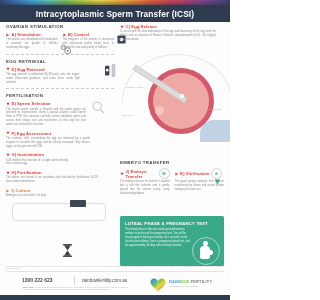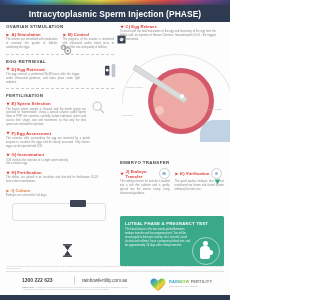--- a/index.html
+++ b/index.html
@@ -164,21 +164,21 @@
 </style>
 </head>
 <body>
 
 <div class="page">
 
   <div class="rainbow"></div>
   <div class="rainbow-fade"></div>
 
   <div class="header">
-    <div class="header-title">Intracytoplasmic Sperm Injection (PHASE)</div>
+    <div class="header-title">Intracytoplasmic Sperm Transfer (ICSI)</div>
   </div>
 
   <div class="col-left">
 
     <div class="section-head">OVARIAN STIMULATION</div>
     <div style="height:3px"></div>
 
     <div class="two-up">
       <div class="step">
         <div class="step-title r1">

